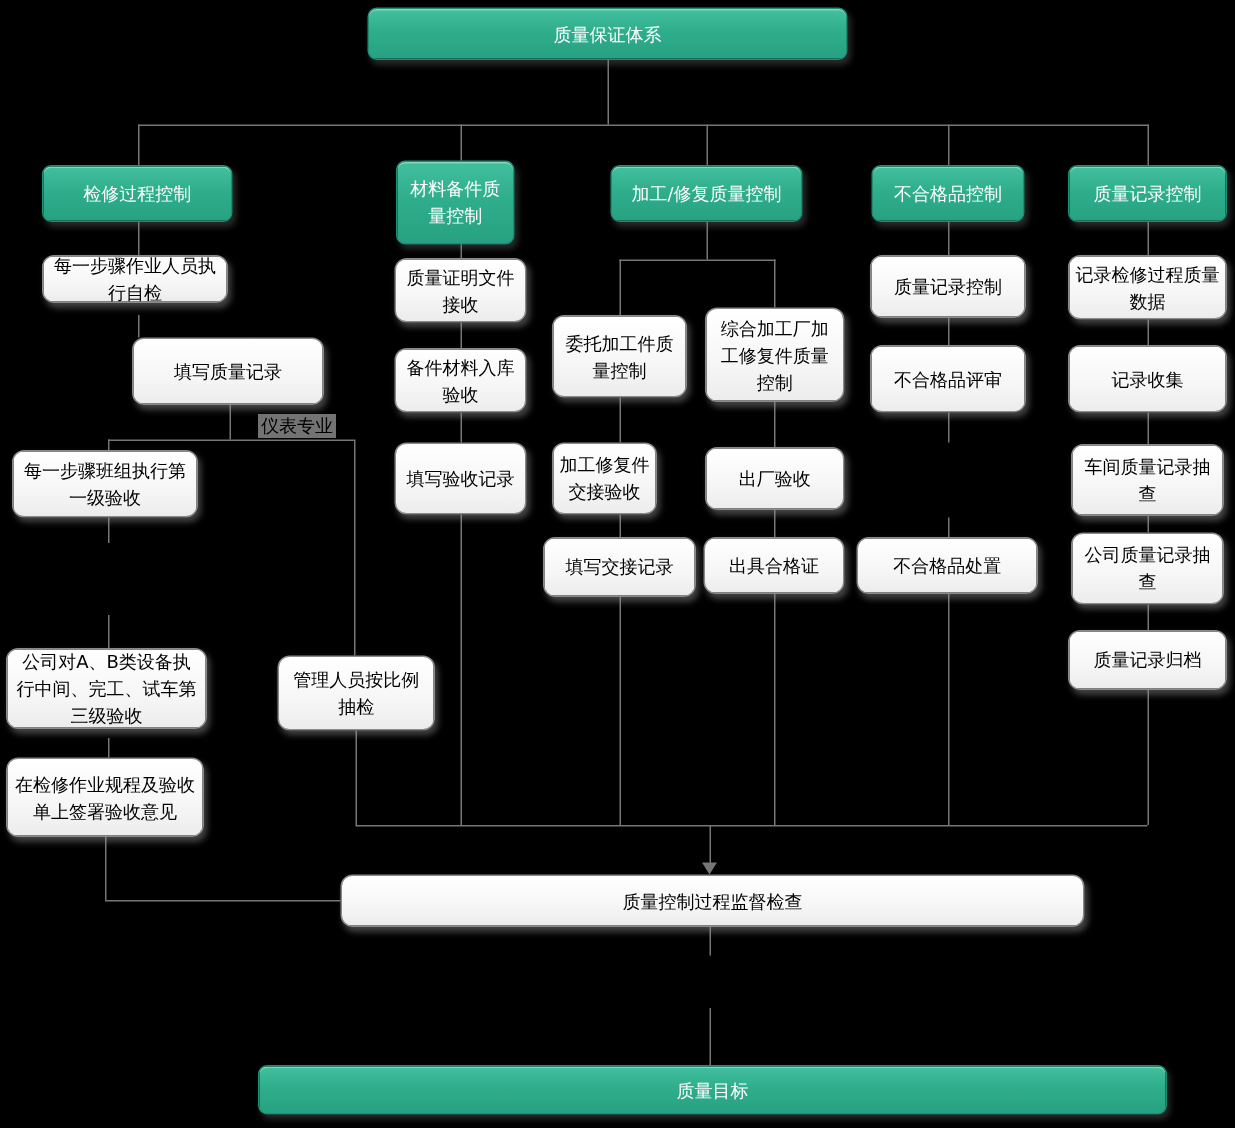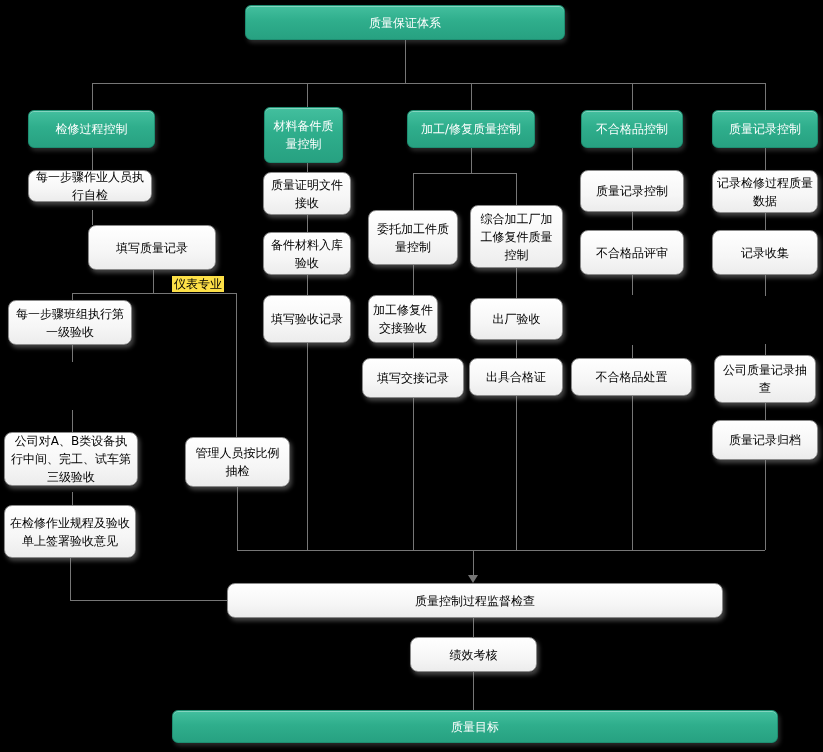--- a/index.html
+++ b/index.html
@@ -15,21 +15,21 @@
     box-shadow:2px 3px 4px rgba(150,150,150,0.45);z-index:2;
   }
   .green{
     background:linear-gradient(180deg,#43bf9e 0%,#2fae8c 45%,#27a181 100%);
     border:1px solid #1e8e71;border-radius:6px;color:#fff;
     box-shadow:2px 3px 4px rgba(120,120,120,0.35), inset 0 1px 0 rgba(255,255,255,0.35);
   }
   .v{position:absolute;width:1px;background:#767676;z-index:1;}
   .h{position:absolute;height:1px;background:#767676;z-index:1;}
   .edge-label{
-    position:absolute;background:#fde047;color:#000;font-size:12px;line-height:1.2;
+    position:absolute;background:#737373;color:#000;font-size:12px;line-height:1.2;
     padding:1px 2px;z-index:3;
   }
   .arrowhead{
     position:absolute;width:0;height:0;z-index:3;
     border-left:5px solid transparent;border-right:5px solid transparent;
     border-top:8px solid #767676;
   }
 </style>
 </head>
 <body>
@@ -118,20 +118,20 @@
   <div class="node" style="left:470px;top:298px;width:93px;height:42px">出厂验收</div>
   <div class="node" style="left:362px;top:358px;width:102px;height:40px">填写交接记录</div>
   <div class="node" style="left:469px;top:358px;width:94px;height:38px">出具合格证</div>
 
   <div class="node" style="left:580px;top:170px;width:104px;height:42px">质量记录控制</div>
   <div class="node" style="left:580px;top:230px;width:104px;height:45px">不合格品评审</div>
   <div class="node" style="left:571px;top:358px;width:121px;height:38px">不合格品处置</div>
 
   <div class="node" style="left:712px;top:170px;width:106px;height:43px">记录检修过程质量数据</div>
   <div class="node" style="left:712px;top:230px;width:106px;height:45px">记录收集</div>
+  <div class="node" style="left:714px;top:296px;width:102px;height:48px">车间质量记录抽查</div>
   <div class="node" style="left:714px;top:355px;width:102px;height:48px">公司质量记录抽查</div>
   <div class="node" style="left:712px;top:420px;width:106px;height:40px">质量记录归档</div>
 
   <div class="node" style="left:227px;top:583px;width:496px;height:35px">质量控制过程监督检查</div>
-  <div class="node" style="left:410px;top:637px;width:127px;height:35px">绩效考核</div>
   <div class="node green" style="left:172px;top:710px;width:606px;height:33px">质量目标</div>
 
 </div>
 
 </body></html>

